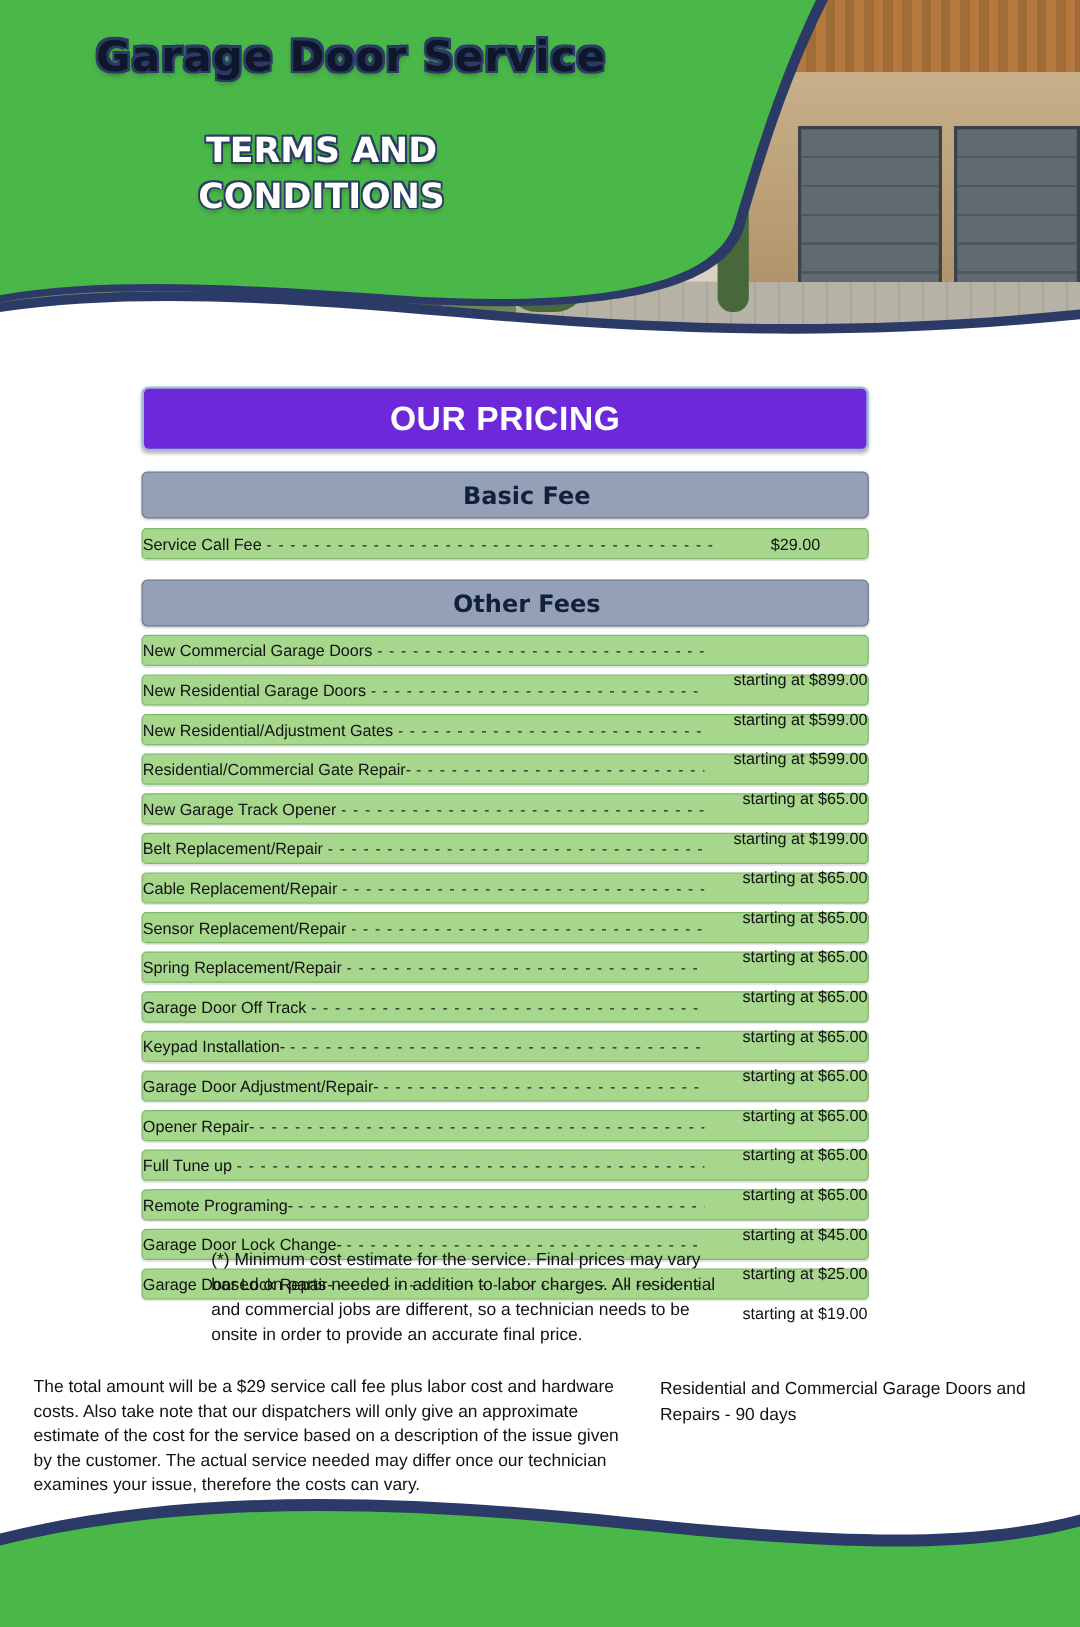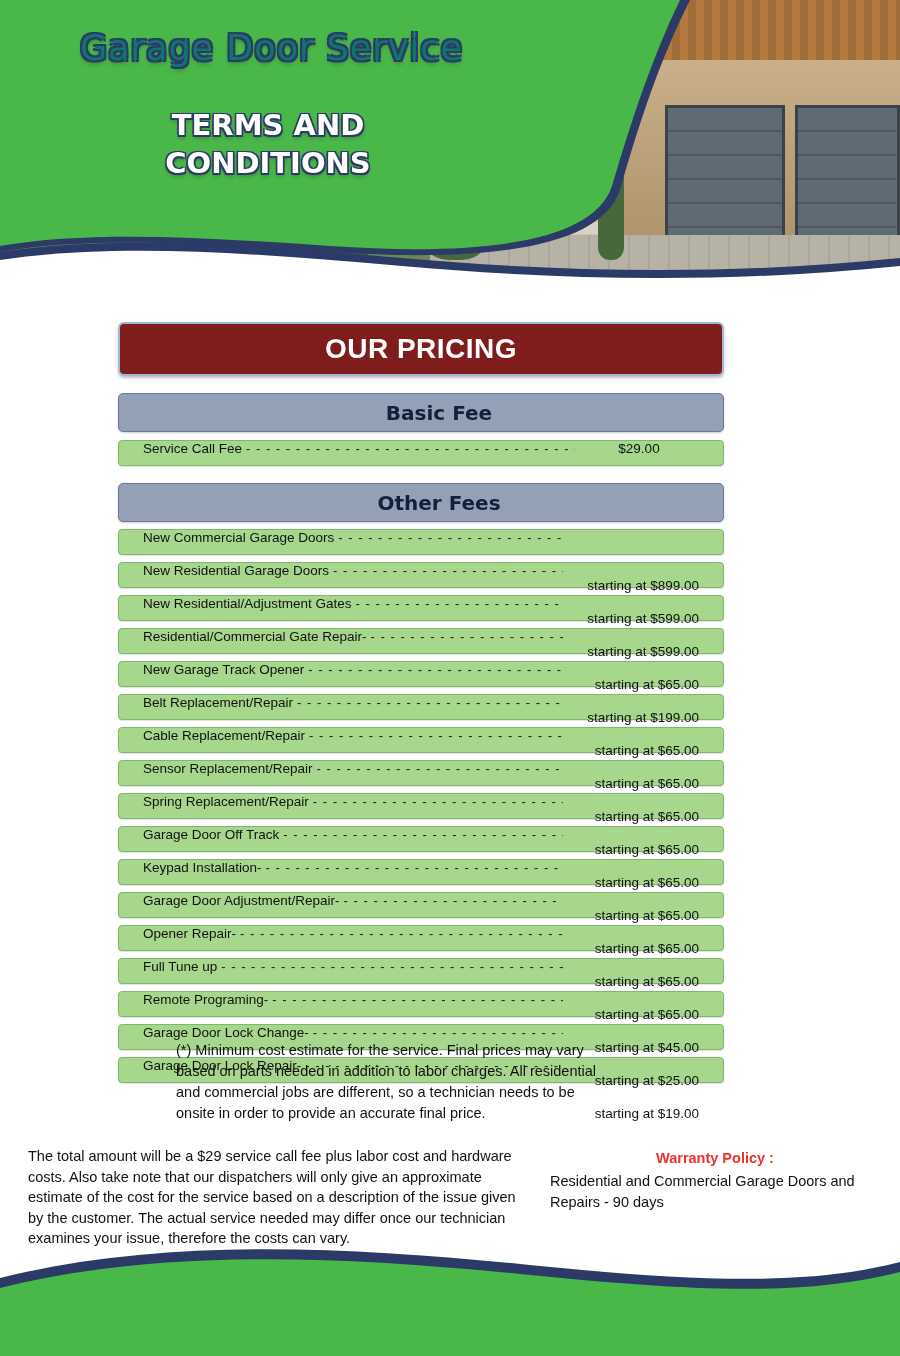--- a/index.html
+++ b/index.html
@@ -104,22 +104,22 @@
     top: 0; left: 0;
     width: 900px; height: 300px;
   }
   .green-svg { display: block; }
 
   .title-main {
     position: absolute;
     top: 28px;
     left: 52px;
     font-size: 35px;
-    font-weight: normal;
-    color: #0f766e;
+    font-weight: bold;
+    color: #0f172a;
     letter-spacing: 1px;
     text-shadow:
       -2px -2px 0 #2b3a66, 2px -2px 0 #2b3a66,
       -2px 2px 0 #2b3a66, 2px 2px 0 #2b3a66,
       0 3px 5px rgba(0,0,0,0.35);
     font-family: "DejaVu Sans", sans-serif;
     padding-left: 28px;
   }
   .title-sub {
     position: absolute;
@@ -140,21 +140,21 @@
 
   
   .pricing-wrap {
     position: absolute;
     top: 322px;
     left: 118px;
     width: 606px;
   }
   .pricing-banner {
     height: 50px;
-    background: #7f1d1d;
+    background: #6d28d9;
     border: 2px solid #9fb8d6;
     border-radius: 6px;
     color: #ffffff;
     font-size: 28px;
     font-weight: bold;
     letter-spacing: 0.5px;
     display: flex;
     align-items: center;
     justify-content: center;
     box-shadow: 0 2px 3px rgba(0,0,0,0.25);
@@ -175,22 +175,22 @@
     box-shadow: 0 1px 2px rgba(0,0,0,0.2);
     padding-left: 36px;
   }
   .fee-row {
     margin-top: 8px;
     height: 26px;
     background: #a7d78c;
     border: 1px solid #7fb86a;
     border-radius: 4px;
     display: flex;
-    align-items: flex-start;
-    padding: 0 24px;
+    align-items: center;
+    padding: 0 0;
     font-size: 13.5px;
     color: #111111;
     box-shadow: 0 1px 1px rgba(0,0,0,0.12);
     box-sizing: border-box;
   }
   .fee-row .label {
     white-space: nowrap;
   }
   .fee-row .dots {
     flex: 1;
@@ -409,20 +409,19 @@
   </div>
 </div>
 
 <div class="asterisk-note">(*) Minimum cost estimate for the service. Final prices may vary based on parts needed in addition to labor charges. All residential and commercial jobs are different, so a technician needs to be onsite in order to provide an accurate final price.</div>
 
 <div class="note-col-left">
   <span>The total amount will be a $29 service call fee plus labor cost and hardware costs. Also take note that our dispatchers will only give an approximate estimate of the cost for the service based on a description of the issue given by the customer. The actual service needed may differ once our technician examines your issue, therefore the costs can vary.</span>
 </div>
 
 <div class="note-col-right">
-  <span class="note-title">Warranty Policy :</span>
   <span>Residential and Commercial Garage Doors and Repairs - 90 days</span>
 </div>
 
 <svg class="footer" width="900" height="130" viewBox="0 0 900 130">
   <path d="M0,60 C160,20 340,28 520,46 C680,62 800,70 900,44 L900,130 L0,130 Z" fill="#4ab749"></path>
   <path d="M0,52 C160,12 340,20 520,38 C680,54 800,62 900,36 L900,46 C800,72 680,64 520,48 C340,30 160,22 0,62 Z" fill="#2b3a66"></path>
 </svg>
 
 </body></html>

